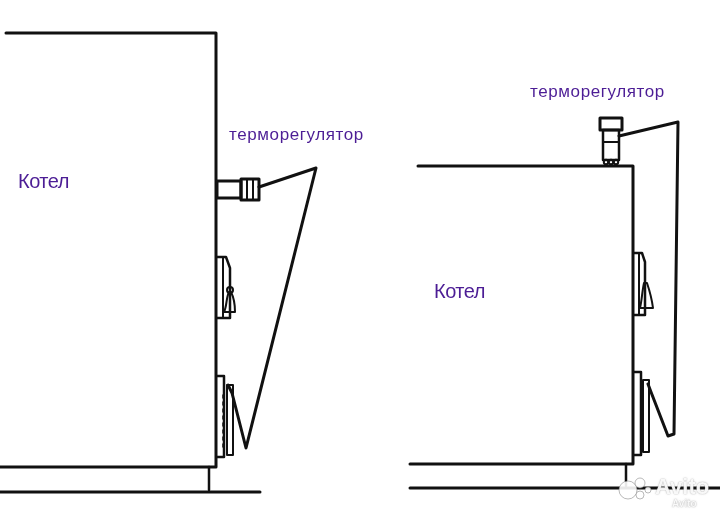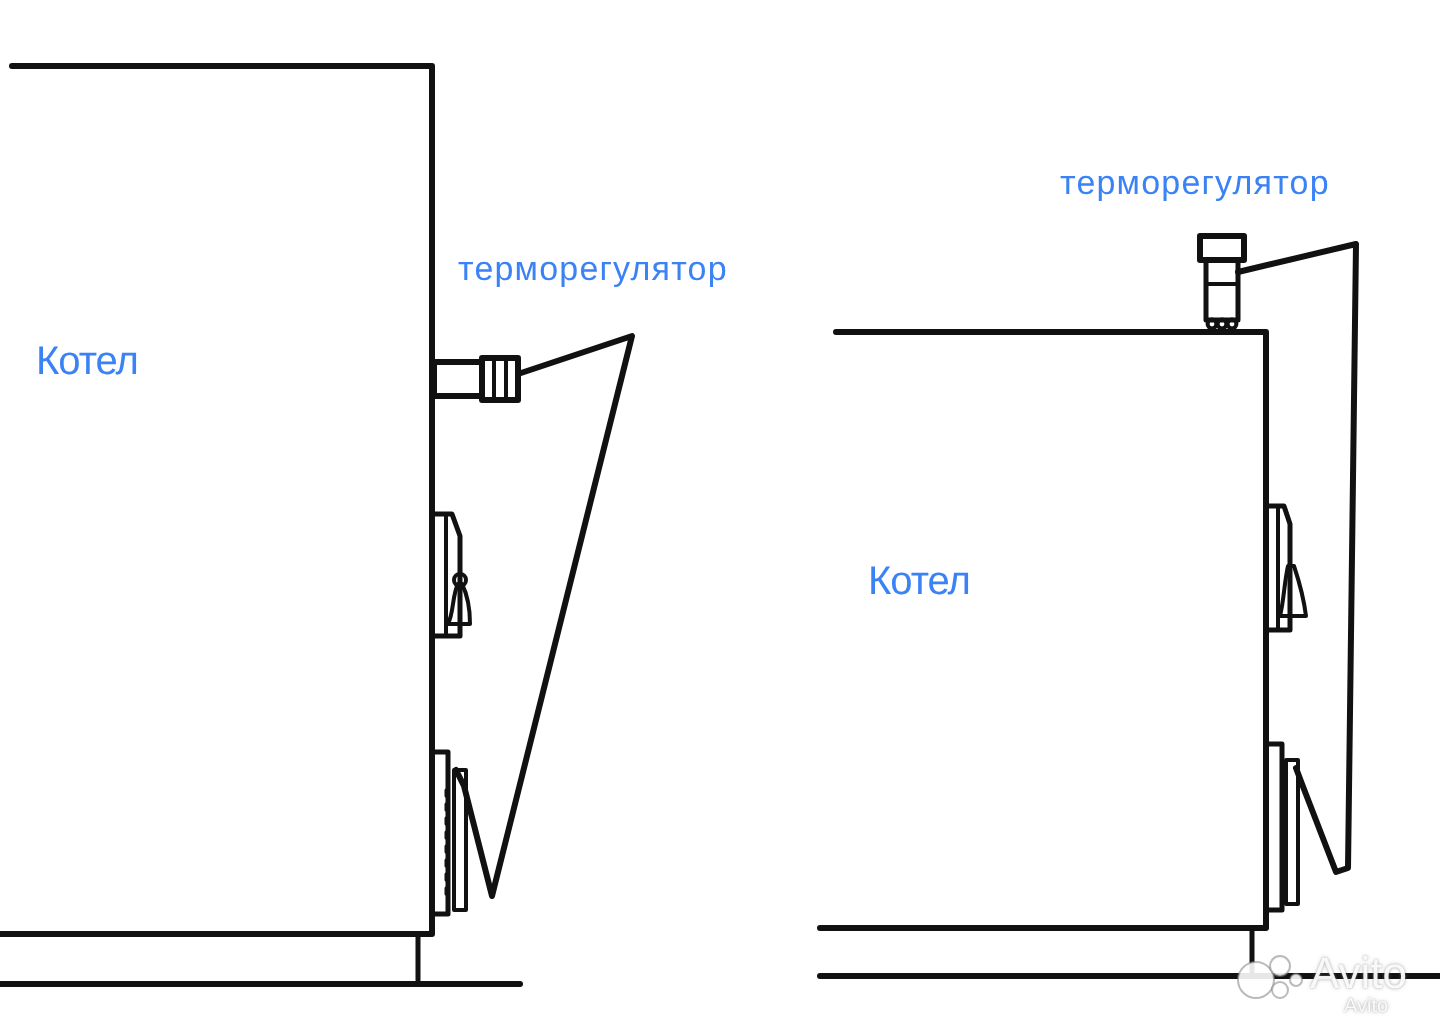--- a/index.html
+++ b/index.html
@@ -1,21 +1,21 @@
 <!DOCTYPE html>
 <html><head>
 <meta charset="utf-8">
 <style>
   html, body { margin: 0; padding: 0; background: #ffffff; }
   body { width: 720px; height: 512px; position: relative; overflow: hidden; font-family: "Liberation Sans", "DejaVu Sans", sans-serif; }
   #stage { position: absolute; left: 0; top: 0; width: 720px; height: 512px; }
-  .label { position: absolute; color: #3b82f6; white-space: nowrap; font-family: "Liberation Sans", "DejaVu Sans", sans-serif; }
+  .label { position: absolute; color: #4c1d95; white-space: nowrap; font-family: "Liberation Sans", "DejaVu Sans", sans-serif; }
   .boiler-label { font-size: 20px; letter-spacing: -0.5px; }
   .thermo-label { font-size: 17px; letter-spacing: 0.6px; }
-  .wm { position: absolute; font-family: "Liberation Sans", "DejaVu Sans", sans-serif; font-weight: normal; color: rgba(255,255,255,0.92); text-shadow: 0 0 1px rgba(120,120,120,0.55), 0 0 2px rgba(120,120,120,0.35); white-space: nowrap; }
+  .wm { position: absolute; font-family: "Liberation Sans", "DejaVu Sans", sans-serif; font-weight: bold; color: rgba(255,255,255,0.92); text-shadow: 0 0 1px rgba(120,120,120,0.55), 0 0 2px rgba(120,120,120,0.35); white-space: nowrap; }
 </style>
 </head>
 <body>
 
 <div id="stage">
   <svg width="720" height="512" viewBox="0 0 720 512" xmlns="http://www.w3.org/2000/svg" style="position:absolute;left:0;top:0;">
     <g fill="none" stroke="#111" stroke-linecap="round" stroke-linejoin="round">
 
       <g>
         <polyline points="6,33 216,33 216,467 0,467" stroke-width="3"></polyline>

